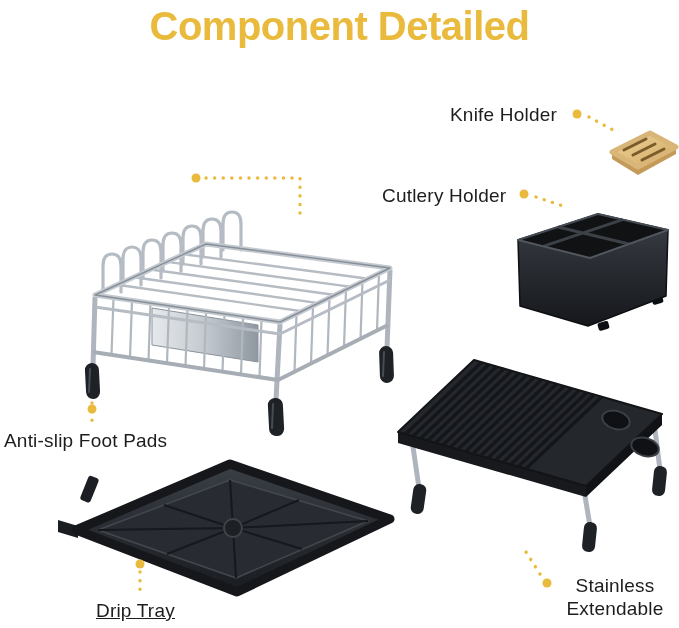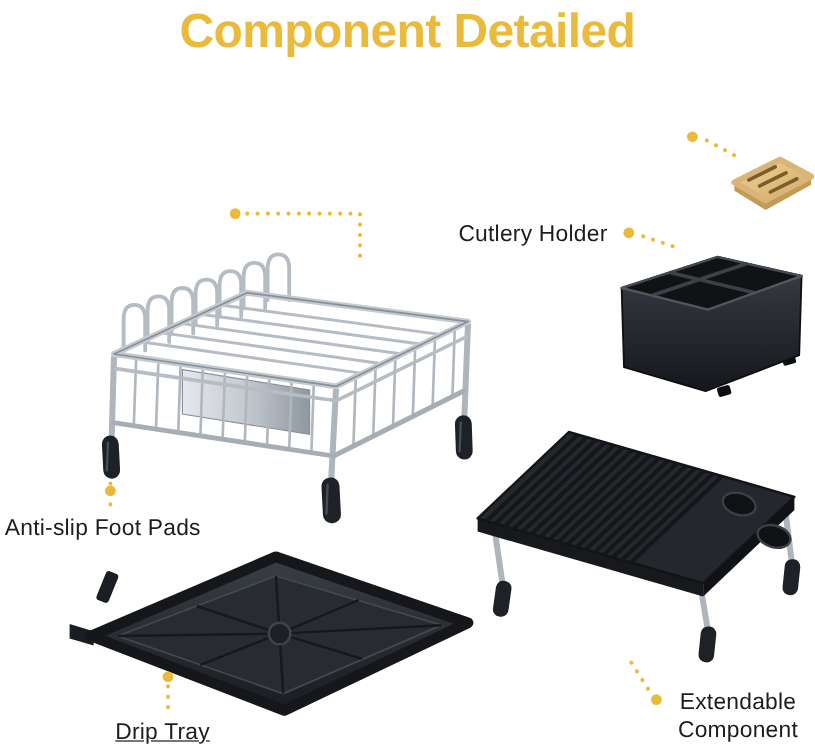--- a/index.html
+++ b/index.html
@@ -142,26 +142,27 @@
       <circle cx="196" cy="178" r="4.5"></circle>
       <circle cx="524" cy="194" r="4.5"></circle>
       <circle cx="92" cy="409" r="4.5"></circle>
       <circle cx="140" cy="564" r="4.5"></circle>
       <circle cx="547" cy="583" r="4.5"></circle>
     </g>
   </svg>
 
   <div class="title">Component Detailed</div>
 
+  <div class="label lbl-knife">Knife Holder</div>
 
 
   <div class="label lbl-cutlery">Cutlery Holder</div>
 
   <div class="label lbl-feet">Anti-slip Foot Pads</div>
 
   <div class="label lbl-tray">Drip Tray</div>
 
   <div class="label lbl-board center">
+    <div>Stainless</div>
     <div>Extendable</div>
-    <div>Component</div>
   </div>
 
 </div>
 
 </body></html>

